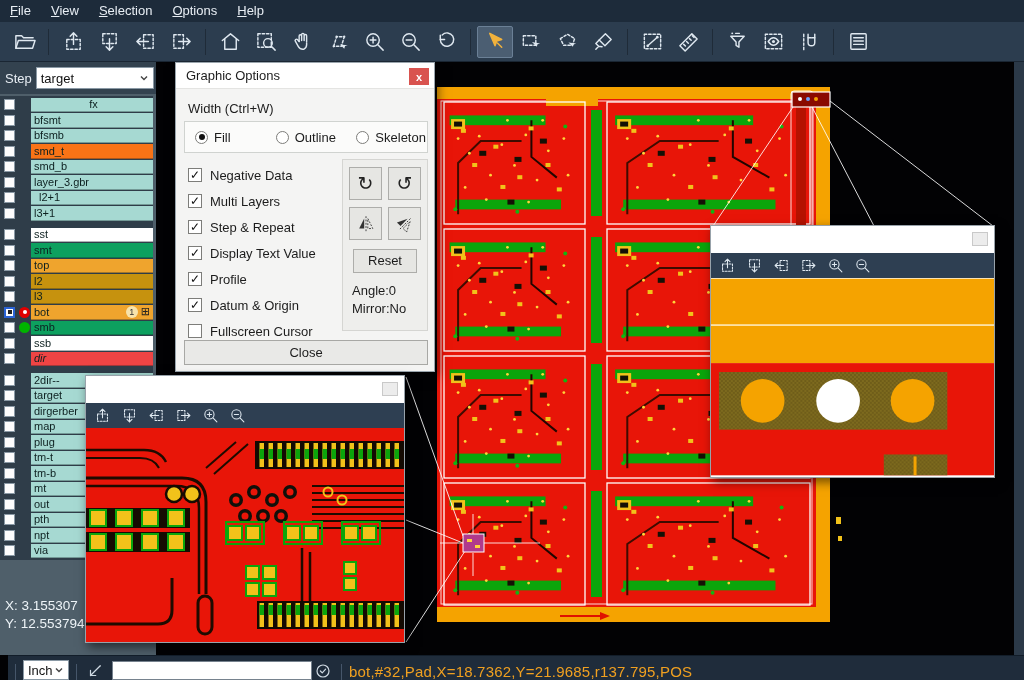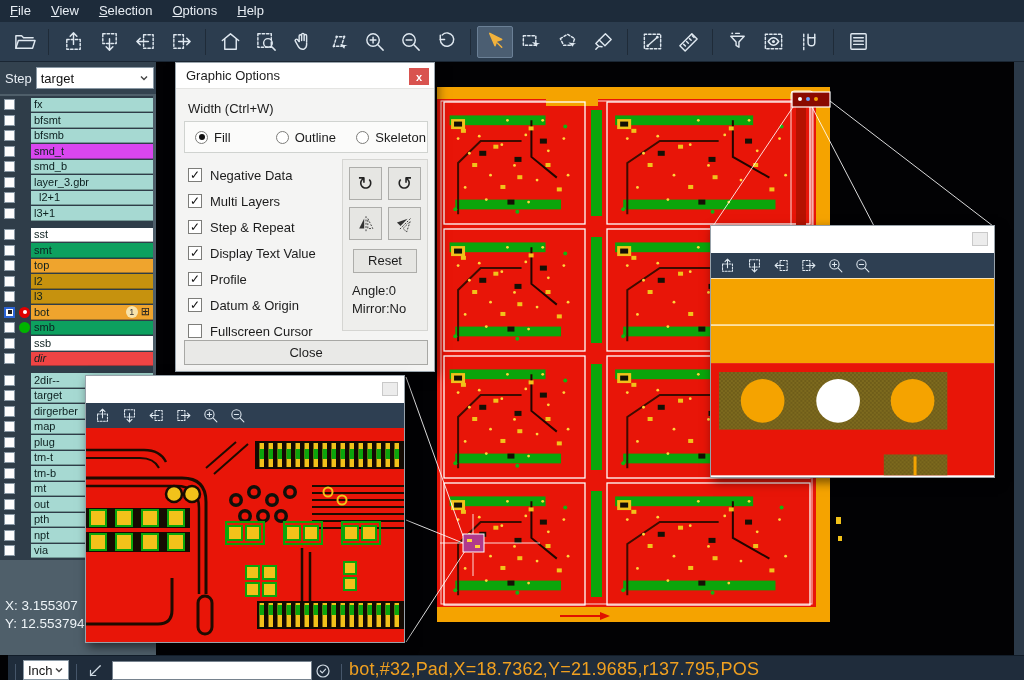--- a/index.html
+++ b/index.html
@@ -53,21 +53,21 @@
   #panel-svg{position:absolute;left:0;top:0;width:1024px;height:680px;z-index:3;pointer-events:none;}
 
   
   #statusbar{position:absolute;left:8px;top:655px;width:1024px;height:25px;background:#1f2c3b;
              border-top:1px solid #121d29;display:flex;align-items:flex-end;z-index:30;font-size:13px;}
   .sdiv{width:1px;height:16px;background:#46566a;margin:0 7px;}
   #unit-combo{width:46px;height:20px;}
   .sico{width:18px;height:18px;color:#cfd9e2;margin:0 2px;}
   #cmd-input{width:200px;height:19px;border:1px solid #76828e;background:#fff;color:#111;
              font-size:12px;padding:0 4px;margin-left:6px;font-family:"Liberation Sans",sans-serif;}
-  #status-msg{color:#f0a020;font-size:18px;letter-spacing:.2px;}
+  #status-msg{color:#f0a020;font-size:15px;letter-spacing:.2px;}
 
   
   #dialog{position:absolute;left:175px;top:62px;width:260px;height:310px;background:#f4f4f3;
           border:1px solid #9aa5ad;z-index:20;color:#1c1c1c;font-size:13px;box-shadow:3px 4px 10px rgba(0,0,0,.5);}
   #dlg-title{height:26px;background:#fff;display:flex;align-items:center;padding-left:10px;
              border-bottom:1px solid #e4e4e2;}
   #dlg-close{position:absolute;right:5px;top:5px;width:20px;height:17px;background:#d9534f;color:#fff;
              font-size:11px;display:flex;align-items:center;justify-content:center;font-weight:bold;}
   .dlg-label{position:absolute;left:12px;}
   #radio-box{position:absolute;left:8px;top:58px;width:244px;height:32px;background:#fbfbfa;
@@ -659,41 +659,41 @@
         <svg class="chev" viewBox="0 0 10 10">
           <path d="M2 3.5l3 3 3-3" fill="none" stroke="currentColor" stroke-width="1.4"></path>
           </svg>
       </div>
     </div>
     <div id="rows">
         <div class="lrow">
           <span class="lcb"></span>
           <span class="ldot"></span>
           <span class="llabel" style="background: rgb(166, 217, 210);">
-            <span style="flex: 1 1 0%;">fx</span>
+            <span style="flex: 1 1 0%; text-align: center;">fx</span>
           </span>
         </div>
         <div class="lrow">
           <span class="lcb"></span>
           <span class="ldot"></span>
           <span class="llabel" style="background: rgb(166, 217, 210);">
             <span style="flex: 1 1 0%;">bfsmt</span>
           </span>
         </div>
         <div class="lrow">
           <span class="lcb"></span>
           <span class="ldot"></span>
           <span class="llabel" style="background: rgb(166, 217, 210);">
             <span style="flex: 1 1 0%;">bfsmb</span>
           </span>
         </div>
         <div class="lrow">
           <span class="lcb"></span>
           <span class="ldot"></span>
-          <span class="llabel" style="background: #d946ef;">
+          <span class="llabel" style="background: #f97316;">
             <span style="flex: 1 1 0%;">smd_t</span>
           </span>
         </div>
         <div class="lrow">
           <span class="lcb"></span>
           <span class="ldot"></span>
           <span class="llabel" style="background: rgb(166, 217, 210);">
             <span style="flex: 1 1 0%;">smd_b</span>
           </span>
         </div>

